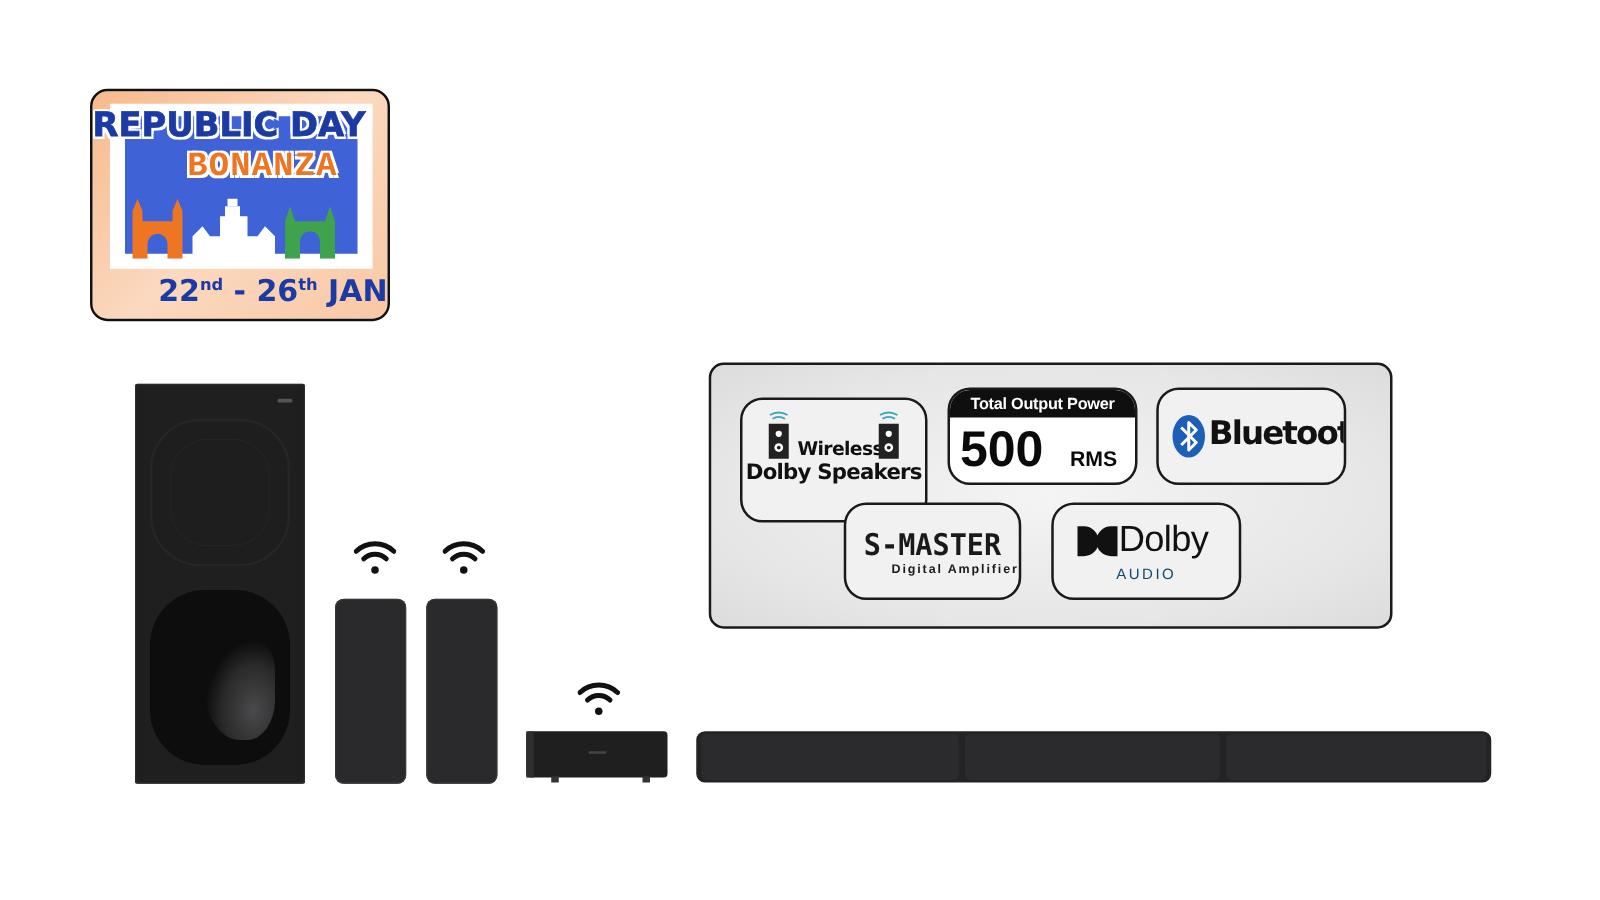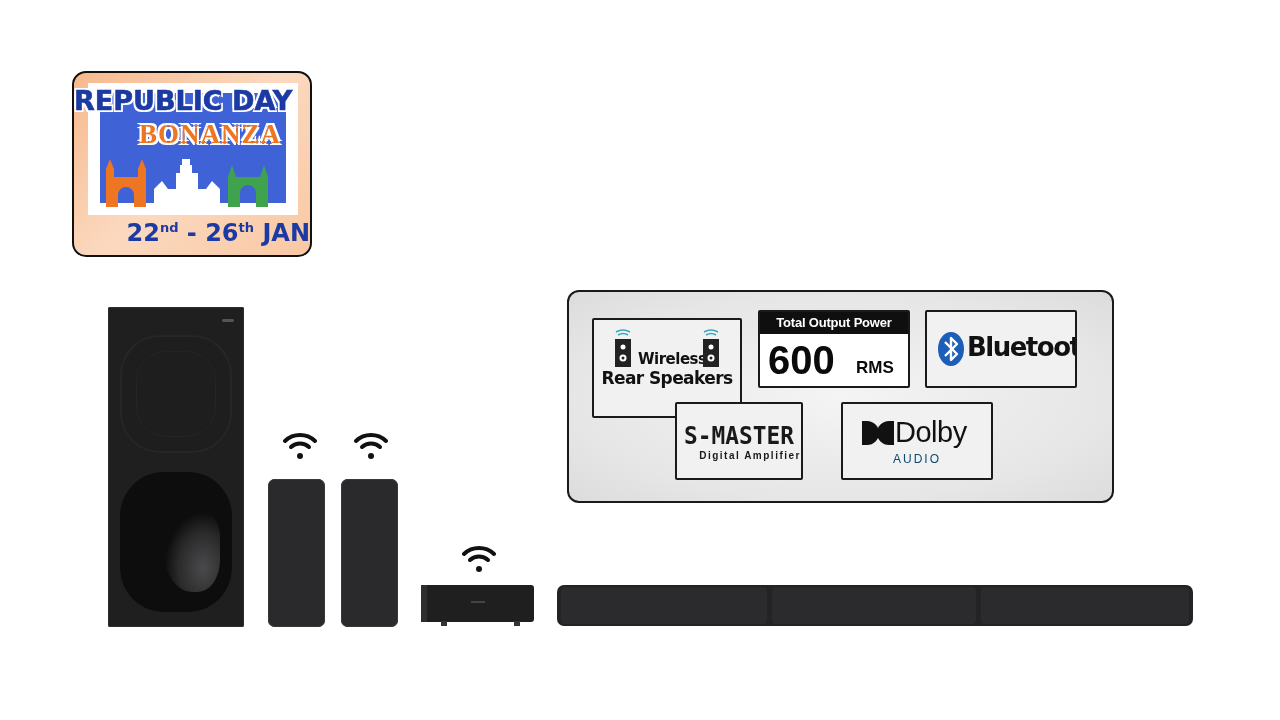--- a/index.html
+++ b/index.html
@@ -27,21 +27,21 @@
     font-weight: 900; font-size: 27px; color: #1b3aa3;
     letter-spacing: 0px;
     -webkit-text-stroke: 0.6px #1b3aa3;
     text-shadow: 0 0 3px #fff, 2px 2px 0 #fff, -2px -2px 0 #fff, 2px -2px 0 #fff, -2px 2px 0 #fff;
     font-family: "DejaVu Sans", sans-serif;
     white-space: nowrap;
   }
   .promo-line2 {
     position: absolute; left: 0; right: 0; top: 46px; text-align: center;
     font-weight: 900; font-size: 27px; color: #ee7623;
-    font-family: Liberation Serif, serif;
+    font-family: Liberation Mono, monospace;
     text-shadow: 2px 2px 0 #fff, -2px -2px 0 #fff, 2px -2px 0 #fff, -2px 2px 0 #fff;
     letter-spacing: 1px;
     margin-left: 36px;
   }
   .skyline { position: absolute; left: 28px; top: 82px; width: 190px; height: 52px; }
   .promo-dates {
     position: absolute; left: 0; right: 0; bottom: 8px; text-align: right;
     font-weight: 900; font-size: 24px; color: #1b3aa3;
     font-family: "DejaVu Sans", sans-serif;
     white-space: nowrap;
@@ -100,27 +100,27 @@
   .sb-seg.s2 { left: 215px; width: 204px; }
   .sb-seg.s3 { left: 424px; width: 208px; }
 
   
   .features {
     position: absolute; left: 567px; top: 290px; width: 547px; height: 213px;
     border: 2px solid #1a1a1a; border-radius: 12px;
     background: radial-gradient(ellipse at 50% 50%, #f4f4f4 0%, #e6e6e6 70%, #dcdcdc 100%);
   }
   .feat {
-    position: absolute; border: 2px solid #1a1a1a; border-radius: 2px;
+    position: absolute; border: 2px solid #1a1a1a; border-radius: 18px;
     background: #f1f1f1; overflow: hidden;
   }
   .feat.f1 { left: 23px; top: 26px; width: 150px; height: 100px; }
   .feat.f2 { left: 189px; top: 18px; width: 152px; height: 78px; background: #fff; }
   .feat.f3 { left: 356px; top: 18px; width: 152px; height: 78px; }
-  .feat.f4 { left: 106px; top: 110px; width: 128px; height: 78px; text-decoration: underline; }
+  .feat.f4 { left: 106px; top: 110px; width: 142px; height: 78px; text-decoration: underline; }
   .feat.f5 { left: 272px; top: 110px; width: 152px; height: 78px; }
 
   .spk-icon { position: absolute; top: 8px; width: 18px; height: 40px; }
   .spk-icon.a { left: 20px; }
   .spk-icon.b { left: 108px; }
   .f1-wireless { position: absolute; left: 44px; top: 30px; font-size: 15px; font-weight: bold; color: #111; font-family: "DejaVu Sans", sans-serif; letter-spacing: -0.5px; }
   .f1-rear { position: absolute; left: 0; right: 0; top: 48px; text-align: center; font-size: 17px; font-weight: bold; color: #111; font-family: "DejaVu Sans", sans-serif; letter-spacing: -0.6px; }
 
   .f2-head { position: absolute; left: 0; right: 0; top: 0; height: 22px; background: #0f0f0f; color: #fff; font-size: 13px; font-weight: bold; text-align: center; line-height: 22px; letter-spacing: -0.2px; }
   .f2-value { position: absolute; left: 8px; top: 26px; font-size: 40px; font-weight: bold; color: #0a0a0a; font-family: "Liberation Sans", sans-serif; }
@@ -210,26 +210,26 @@
     </svg>
     <div class="f1-wireless">Wireless</div>
     <svg class="spk-icon b" viewBox="0 0 18 40">
       <path d="M2 4 Q9 0 16 4" stroke="#3aa6b9" stroke-width="1.5" fill="none"></path>
       <path d="M4 7 Q9 4 14 7" stroke="#3aa6b9" stroke-width="1.5" fill="none"></path>
       <rect x="1" y="11" width="16" height="28" fill="#222"></rect>
       <circle cx="9" cy="19" r="2.5" fill="#fff"></circle>
         <circle cx="9" cy="30" r="3.5" fill="#fff"></circle>
       <circle cx="9" cy="30" r="1.5" fill="#222"></circle>
     </svg>
-    <div class="f1-rear">Rear Speakers</div>
+    <div class="f1-rear">Dolby Speakers</div>
   </div>
 
   <div class="feat f2">
     <div class="f2-head">Total Output Power</div>
-    <div class="f2-value">600</div>
+    <div class="f2-value">500</div>
     <div class="f2-unit">RMS</div>
   </div>
 
   <div class="feat f3">
     <svg class="bt-icon" viewBox="0 0 28 36">
       <ellipse cx="14" cy="18" rx="13" ry="17" fill="#1d5fb8"></ellipse>
       <path d="M8 11 L20 23 L14 29 V7 L20 13 L8 25" stroke="#fff" stroke-width="2.4" fill="none" stroke-linejoin="round"></path>
     </svg>
     <div class="f3-text"><span>Bluetooth</span></div>
   </div>

